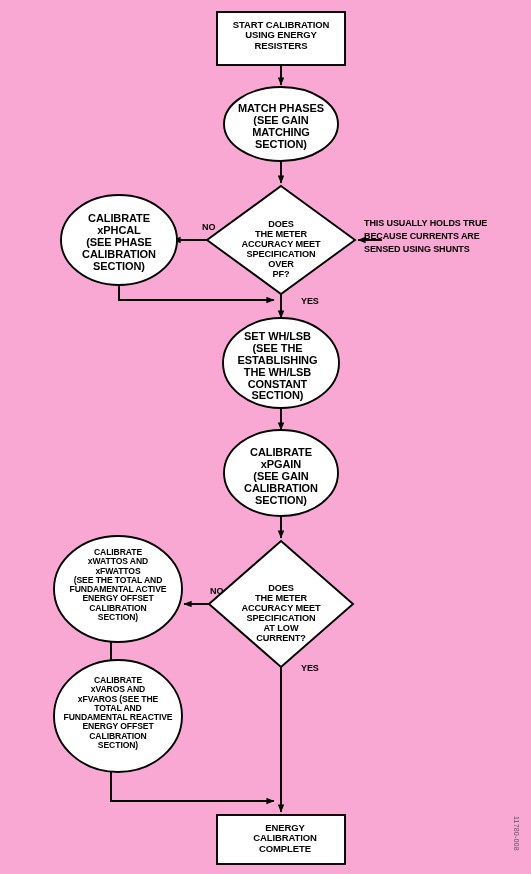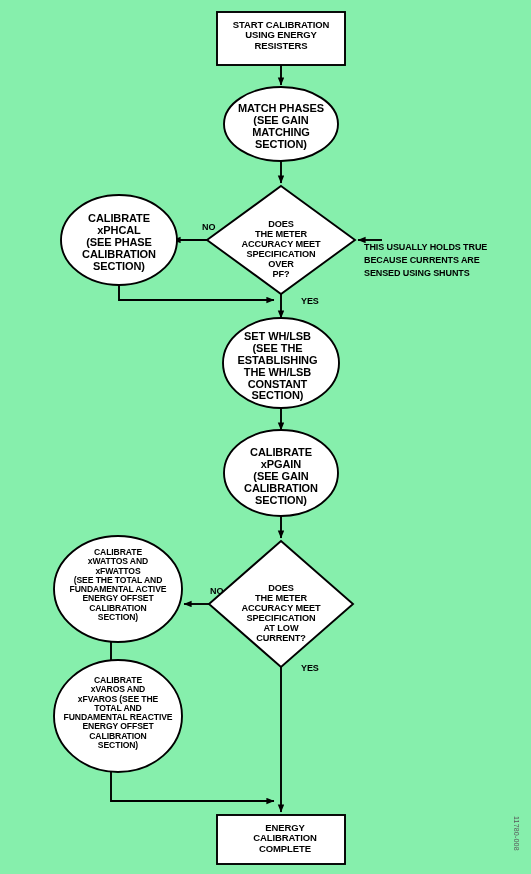--- a/index.html
+++ b/index.html
@@ -7,21 +7,21 @@
     padding: 0;
     background: #ffffff;
   }
   body {
     font-family: "Liberation Sans", sans-serif;
   }
   #canvas {
     position: relative;
     width: 531px;
     height: 874px;
-    background: #86efac;
+    background: #f9a8d4;
     overflow: hidden;
   }
   #flow-svg {
     position: absolute;
     left: 0;
     top: 0;
   }
   .node-text {
     position: absolute;
     text-align: center;
@@ -195,19 +195,19 @@
 COMPLETE</div>
 
   <div class="edge-label" style="left:190px; top:222px;">NO</div>
 
   <div class="edge-label" style="left:289px; top:296px;">YES</div>
 
   <div class="edge-label" style="left:198px; top:586px;">NO</div>
 
   <div class="edge-label" style="left:289px; top:663px;">YES</div>
 
-  <div class="side-note" style="left:364px; top:217px; width:160px;margin-top:24px;">THIS USUALLY HOLDS TRUE
+  <div class="side-note" style="left:364px; top:217px; width:160px;">THIS USUALLY HOLDS TRUE
 BECAUSE CURRENTS ARE
 SENSED USING SHUNTS</div>
 
   <div class="fig-id" style="left:520px; top:816px;">11780-008</div>
 
 </div>
 
 </body></html>

